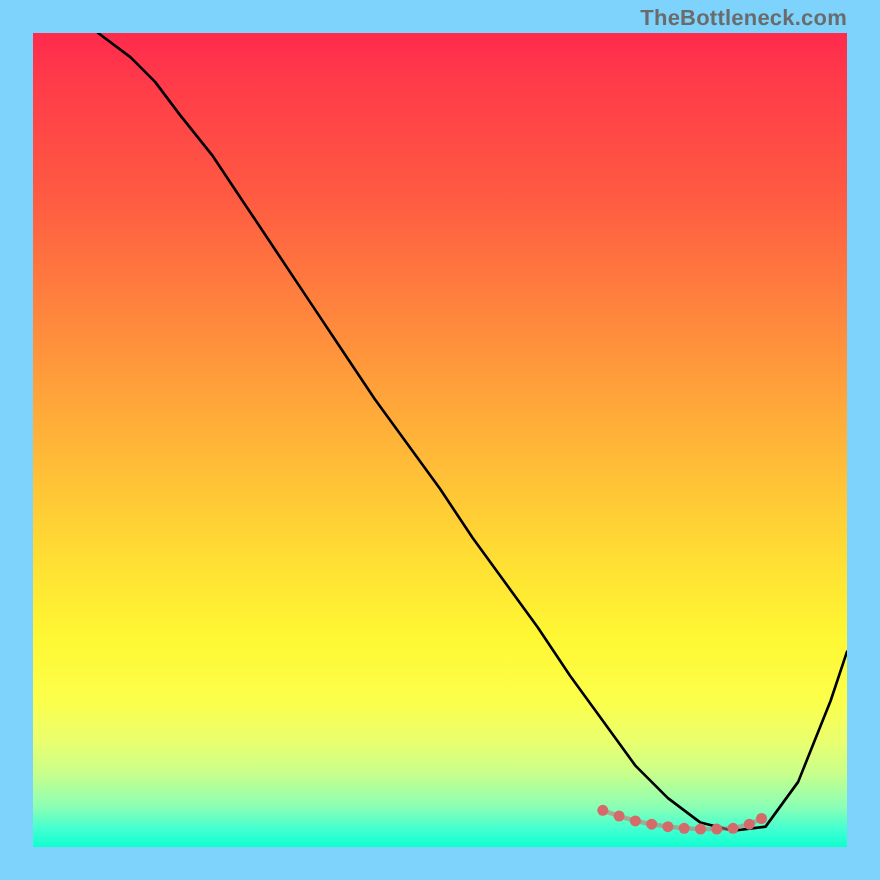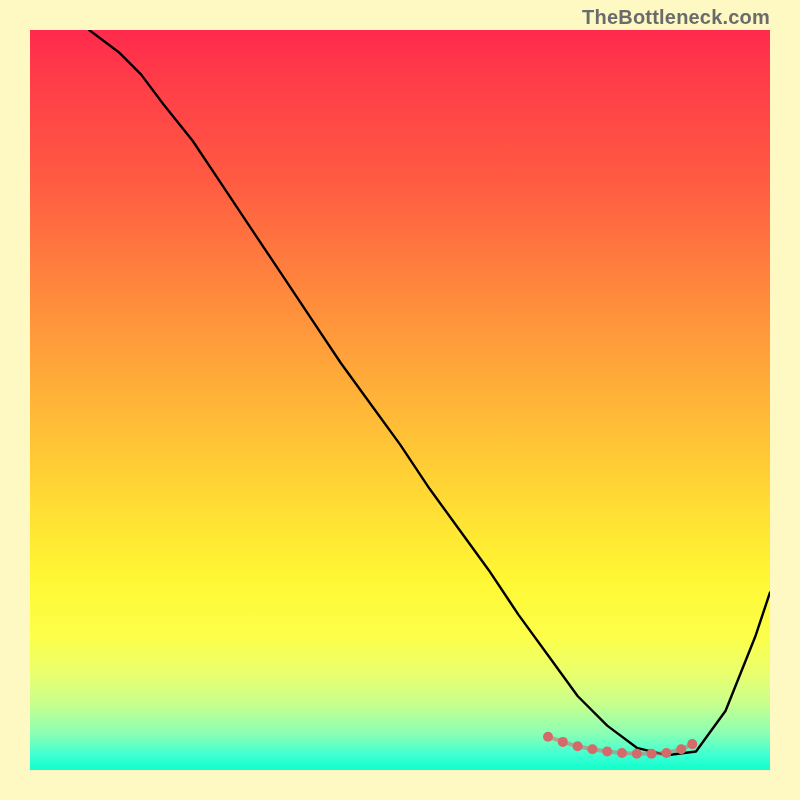--- a/index.html
+++ b/index.html
@@ -8,21 +8,21 @@
     width: 800px;
     height: 800px;
     background: #000;
     overflow: hidden;
     font-family: Arial, Helvetica, sans-serif;
   }
   .wrap {
     position: relative;
     width: 800px;
     height: 800px;
-    background: #fef9c3;
+    background: #7dd3fc;
   }
   .plot {
     position: absolute;
     left: 30px;
     top: 30px;
     width: 740px;
     height: 740px;
     background: linear-gradient(
       to bottom,
       #ff2a4d 0%,

